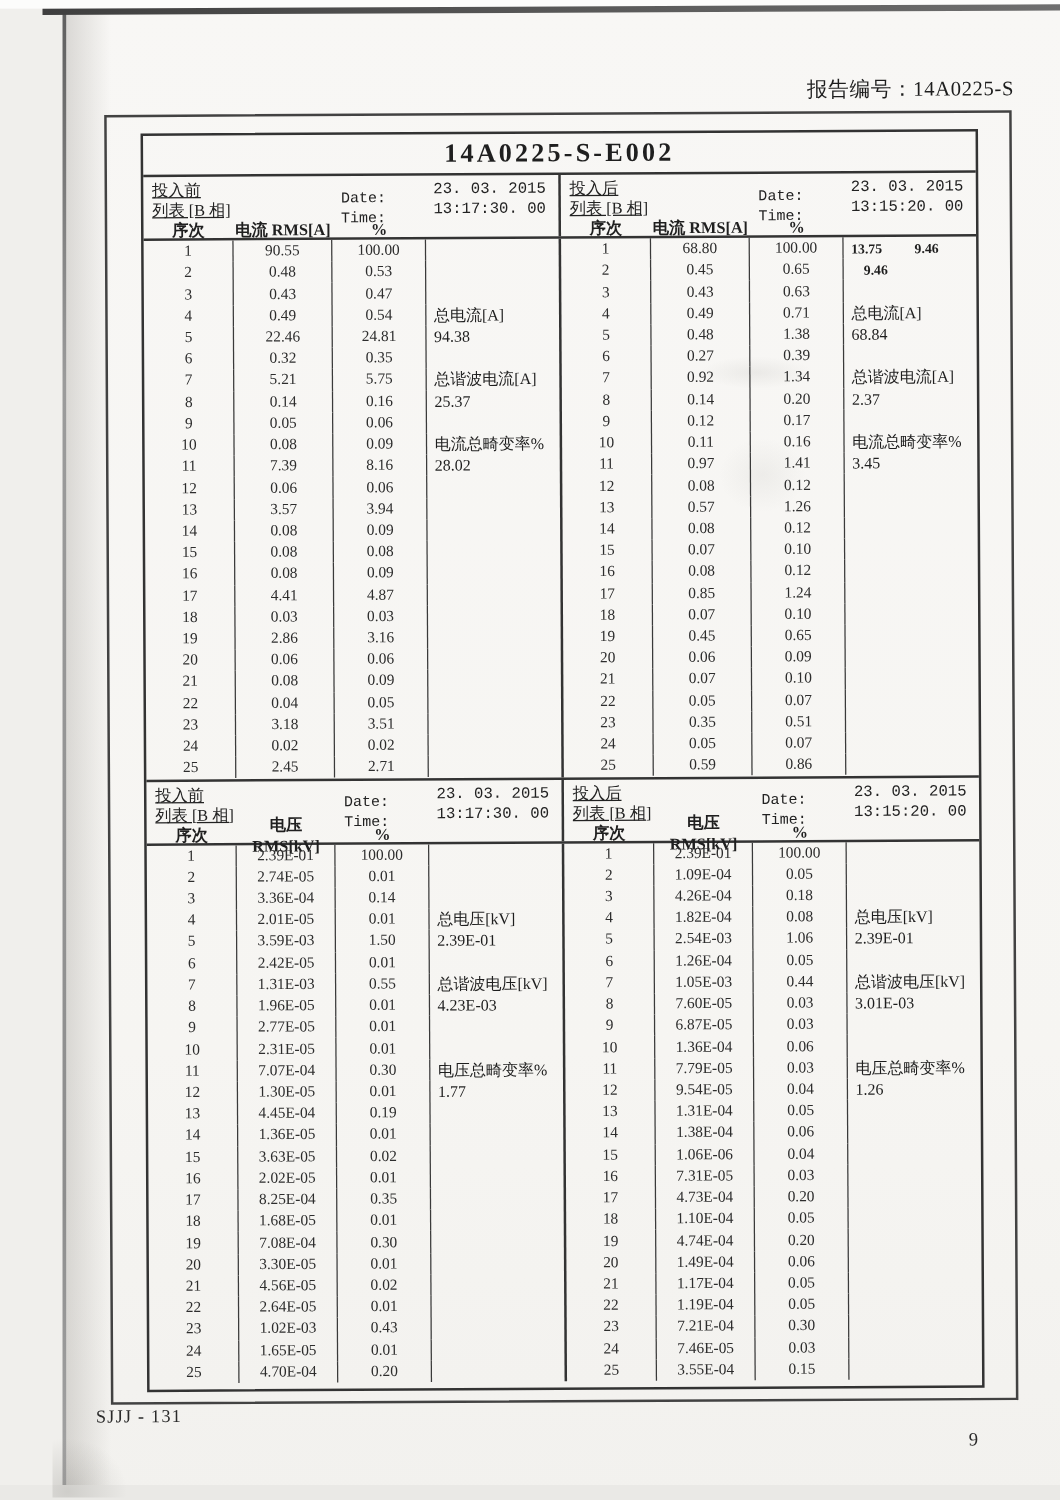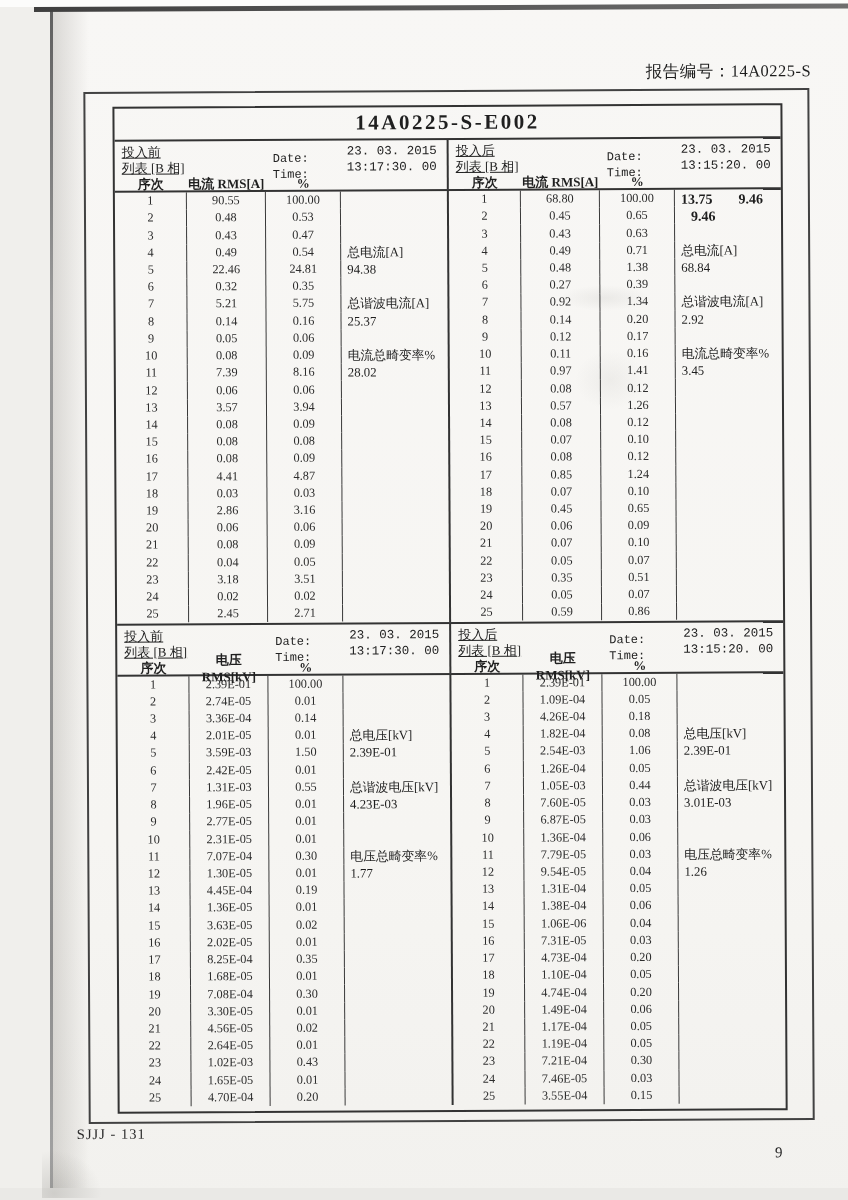--- a/index.html
+++ b/index.html
@@ -71,21 +71,21 @@
   .tc { height:100%; display:flex; align-items:center; justify-content:center;
         font-size:12.3px; color:#2d2d2d; }
   .tc1 { flex:0 0 72px; border-right:1.5px solid #3a3a3a; }
   .tc2 { flex:0 0 79px; border-right:1.5px solid #3a3a3a; }
   .tc3 { flex:0 0 75px; border-right:1.5px solid #3a3a3a; }
   .tc4 { flex:1; }
 
   .sum-layer { position:absolute; left:227px; top:0; right:1px; bottom:0; }
   .sum-group { position:absolute; left:5px; right:0; font-weight:400; font-size:12.8px;
                line-height:17.2px; color:#1e1e1e; white-space:nowrap; }
-  .annot { position:absolute; left:5px; top:2px; font-weight:700; font-size:14px;
+  .annot { position:absolute; left:5px; top:2px; font-weight:700; font-size:11px;
            line-height:16.5px; color:#1e1e1e; }
   .annot-l1 { display:flex; gap:26px; }
   .annot-l2 { margin-left:10px; }
 
   .doc-code { position:absolute; left:74px; top:1124px; font-size:14.5px;
               letter-spacing:1px; color:#2a2a2a; }
   .page-num { position:absolute; left:772px; top:1146px; font-size:15px; color:#2a2a2a; }
 </style>
 </head>
 <body>
@@ -478,21 +478,21 @@
                     <span>9.46</span>
                   </div>
                   <div class="annot-l2">9.46</div>
                 </div>
               <div class="sum-group" style="top: 52.66px;">
                     <div>总电流[A]</div>
                     <div>68.84</div>
                   </div>
                   <div class="sum-group" style="top: 104.32px;">
                     <div>总谐波电流[A]</div>
-                    <div>2.92</div>
+                    <div>2.37</div>
                   </div>
                   <div class="sum-group" style="top: 155.98px;">
                     <div>电流总畸变率%</div>
                     <div>3.45</div>
                   </div>
                 </div>
             </div>
           </div>
         </div>
 

